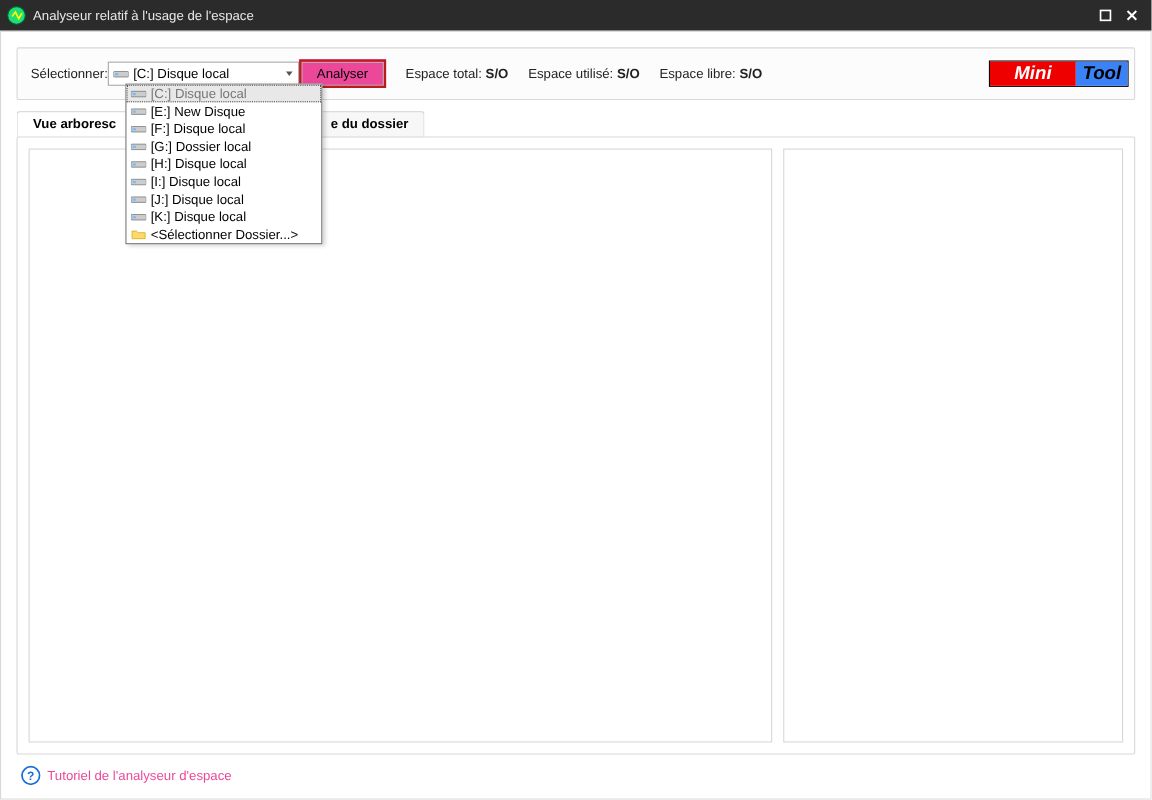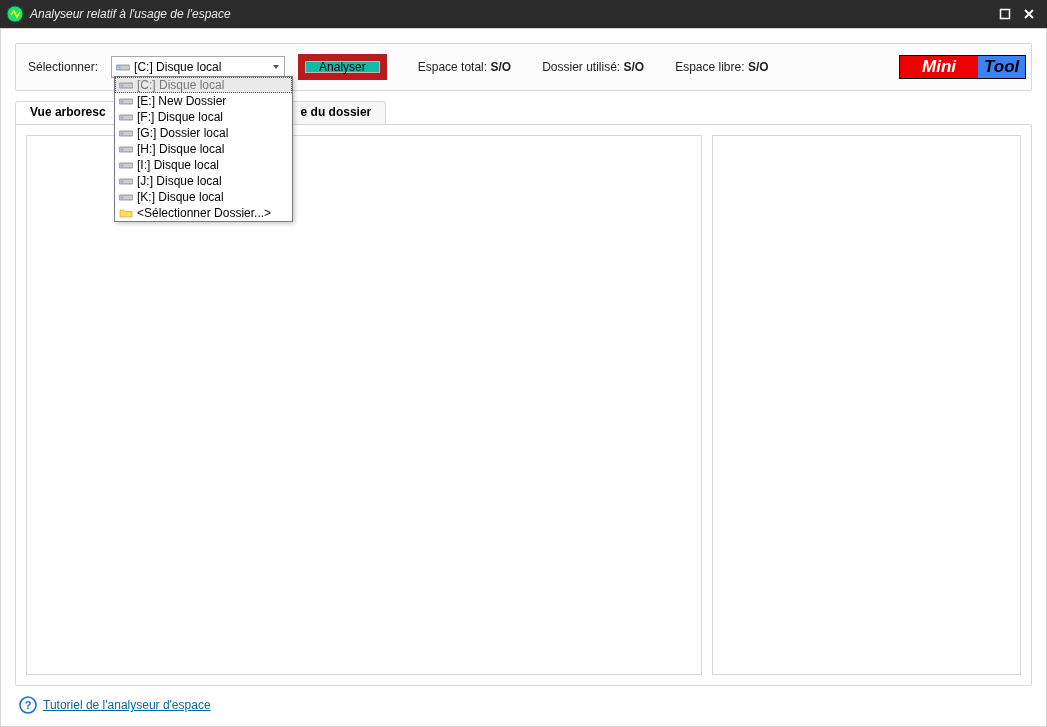--- a/index.html
+++ b/index.html
@@ -1,37 +1,37 @@
 <!DOCTYPE html>
 <html><head>
 <meta charset="utf-8">
 <style>
 * { box-sizing: border-box; margin: 0; padding: 0; font-family: "Segoe UI", Tahoma, sans-serif; }
 body { width: 1047px; height: 727px; background: #fff; overflow: hidden; }
 
 .titlebar { height: 28px; background: #2b2b2b; display: flex; align-items: center; padding: 0 6px; color: #e8e8e8; font-size: 12px; }
 .titlebar .app-icon { width: 18px; height: 18px; margin-right: 6px; display:flex; align-items:center; justify-content:center; }
-.titlebar .title-text { flex: 1; font-style: italic; }
+.titlebar .title-text { flex: 1; }
 .titlebar .win-btn { width: 24px; height: 20px; display: flex; align-items: center; justify-content: center; cursor: pointer; }
 .titlebar .win-btn svg { stroke: #fff; }
 
 .outer-shell { border: 1px solid #d8d8d8; height: 699px; background: #fff; }
 
 .content { padding: 14px 14px 4px 14px; position: relative; height: 100%; display: flex; flex-direction: column; }
 
-.toolbar-wrap { border: 1px solid #d8d8d8; border-radius: 2px; padding: 10px 12px; display: flex; align-items: center; gap: 13px; background: #fcfcfc; }
+.toolbar-wrap { border: 1px solid #d8d8d8; border-radius: 2px; padding: 10px 12px; display: flex; align-items: center; gap: 0; background: #fcfcfc; }
 
 .lbl { font-size: 12px; color: #222; }
 
 .combo { width: 174px; height: 22px; border: 1px solid #a8a8a8; background: #fff; display: flex; align-items: center; font-size: 12px; cursor: pointer; }
 .combo .drive-icon { width: 14px; height: 12px; margin: 0 4px; display:flex; }
 .combo .combo-text { flex: 1; }
 .combo .chev { width: 16px; display:flex; align-items:center; justify-content:center; }
 
-.analyze-btn { height: 26px; padding: 0 14px; border: 7px solid #b91c1c; background: #14b8a6; font-size: 12px; cursor: pointer; display:flex; align-items:center; box-shadow: inset 0 0 0 1px #b8b8b8; }
+.analyze-btn { height: 26px; padding: 0 14px; border: 2px solid #b91c1c; background: #ec4899; font-size: 12px; cursor: pointer; display:flex; align-items:center; box-shadow: inset 0 0 0 1px #b8b8b8; }
 
 .stat { font-size: 12px; color: #222; margin-left: 18px; }
 .stat b { font-weight: 700; }
 
 .spacer { flex: 1; }
 
 .logo { width: 120px; height: 24px; display:flex; }
 .logo-box { display:flex; font-weight:800; font-style: italic; font-size: 17px; border:1px solid #000; }
 .logo-mini { background:#e00; color:#fff; padding: 1px 22px; }
 .logo-tool { background:#3b82f6; color:#000; padding: 1px 6px; }
@@ -39,21 +39,21 @@
 .tabs-row { display:flex; margin-top: 10px; height: 24px; }
 .tab { border: 1px solid #d8d8d8; border-bottom: none; background: #fff; padding: 3px 14px; font-size: 12px; border-top-left-radius: 3px; border-top-right-radius: 3px; margin-right: -1px; cursor:pointer;font-weight:bold; }
 .tab.inactive { background: #f7f7f7; }
 
 .panels { flex:1; display:flex; gap:10px; border:1px solid #d8d8d8; border-radius:2px; padding:10px; margin-top:-1px; }
 .panel { border:1px solid #d8d8d8; flex:2.2; background:#fff; }
 .panel.right { flex:1; }
 
 .footer { padding: 10px 4px 8px; display:flex; align-items:center; gap:6px; }
 .help-icon { width:18px; height:18px; }
-.footer a { color:#0369a1; font-size:12px; text-decoration: underline; cursor:pointer;text-align:right; }
+.footer a { color:#ec4899; font-size:12px; cursor:pointer;text-align:right; }
 
 
 .dropdown { position:absolute; left: 113px; top: 47px; width: 179px; background:#fff; border:1px solid #7a7a7a; box-shadow: 2px 2px 4px rgba(0,0,0,.2); z-index: 50; }
 .dropdown .ditem { display:flex; align-items:center; gap:4px; padding:1px 4px; font-size:12px; cursor:pointer; height:16px; }
 .dropdown .ditem.sel { background:#e8e8e8; outline:1px dotted #555; outline-offset:-1px; color:#777; }
 .dropdown .drive-icon { width:14px; height:12px; display:flex; flex-shrink:0; }
 .dropdown .folder-icon { width:14px; height:12px; display:flex; flex-shrink:0; }
 </style>
 </head>
 <body>
@@ -101,21 +101,21 @@
 
     <div class="analyze-btn">
       <span>Analyser</span>
     </div>
 
     <span class="stat">
       <span>Espace total:</span>
       <b>S/O</b>
     </span>
     <span class="stat">
-      <span>Dossier utilisé:</span>
+      <span>Espace utilisé:</span>
       <b>S/O</b>
     </span>
     <span class="stat">
       <span>Espace libre:</span>
       <b>S/O</b>
     </span>
 
     <span class="spacer"></span>
 
     <div class="logo">
@@ -136,21 +136,21 @@
           </span>
           <span>[C:] Disque local</span>
         </div>
         <div class="ditem">
           <span class="drive-icon">
             <svg width="14" height="12" viewBox="0 0 14 12">
               <rect x="0" y="4" width="14" height="5" rx="1" fill="#ccc" stroke="#666" stroke-width="0.6"></rect>
               <rect x="1.5" y="5.5" width="3" height="2" fill="#7bf"></rect>
             </svg>
           </span>
-          <span>[E:] New Dossier</span>
+          <span>[E:] New Disque</span>
         </div>
         <div class="ditem">
           <span class="drive-icon">
             <svg width="14" height="12" viewBox="0 0 14 12">
               <rect x="0" y="4" width="14" height="5" rx="1" fill="#ccc" stroke="#666" stroke-width="0.6"></rect>
               <rect x="1.5" y="5.5" width="3" height="2" fill="#7bf"></rect>
             </svg>
           </span>
           <span>[F:] Disque local</span>
         </div>

